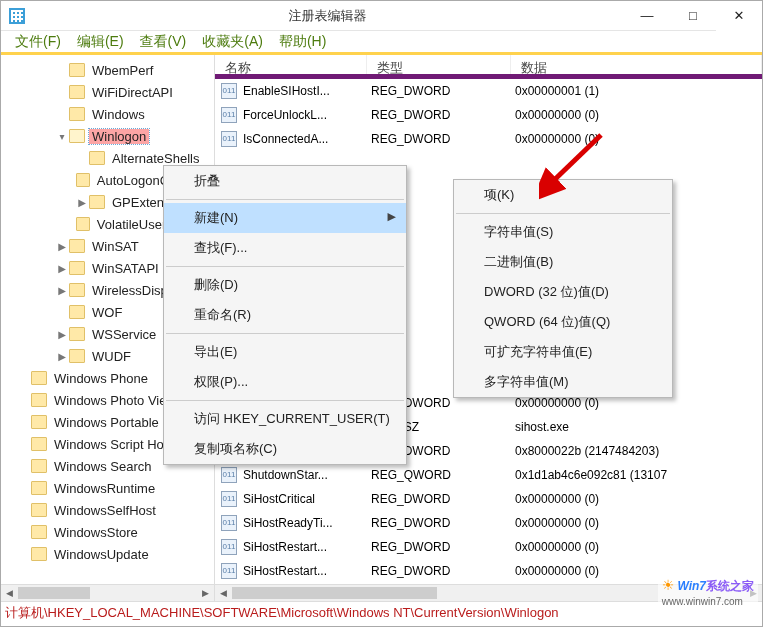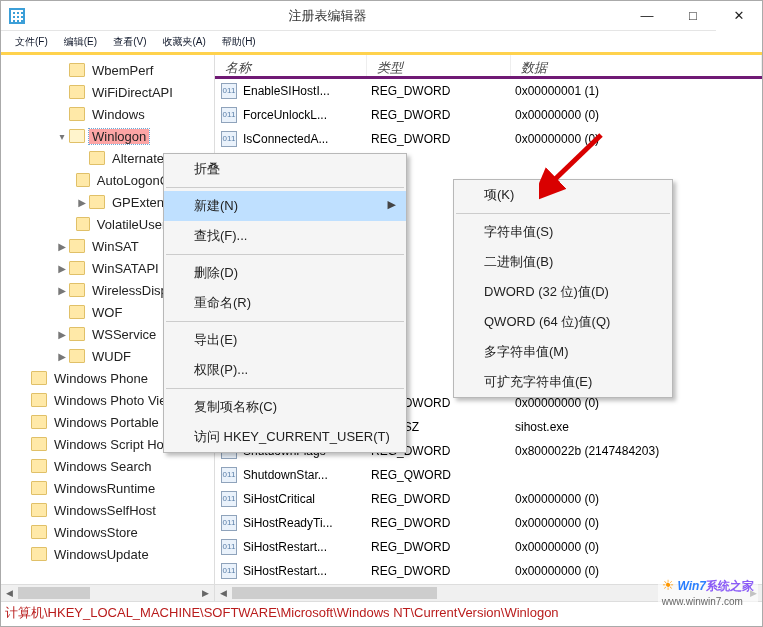--- a/index.html
+++ b/index.html
@@ -7,55 +7,55 @@
   
   .titlebar { height: 30px; background: #fff; display: flex; align-items: center; border-bottom: 1px solid #e5e5e5; text-align: center; }
   .titlebar .icon { width: 16px; height: 16px; margin: 0 6px 0 8px; background: #3c9fd8; display: inline-block; }
   .titlebar .icon::before { content:""; display:block; width:12px; height:12px; margin:2px; background: linear-gradient(90deg,#fff 50%,transparent 50%),linear-gradient(#fff 50%,transparent 50%); background-size:4px 4px; }
   .titlebar .title { flex: 1; font-size: 13px; color: #333; }
   .winbtns { display:flex; }
   .winbtn { width: 46px; height: 30px; display:flex; align-items:center; justify-content:center; font-size:13px; color:#222; }
   .winbtn.close { background: #fff; }
   
   .menubar { height: 24px; display:flex; align-items:center; padding: 0 6px; border-bottom: 3px solid #ffd24d; }
-  .menubar span { padding: 2px 8px; font-size: 10px; color:#0f172a; }
+  .menubar span { padding: 2px 8px; font-size: 14px; color:#4d7c0f; }
   
   .content { display:flex; height: calc(100% - 30px - 27px - 22px); position: relative; }
   
   .tree { width: 214px; border-right: 1px solid #ddd; overflow:hidden; position:relative; }
   .tree-inner { padding: 4px 0 4px 0; }
   .trow { display:flex; align-items:center; height: 22px; white-space:nowrap; padding-left: 6px; }
   .trow .indent { display:inline-block; }
   .exp { width:14px; display:inline-block; text-align:center; color:#777; font-size:10px;}
   .fld { width:16px; height:14px; background:#ffe9a8; border:1px solid #e0c068; margin:0 4px 0 0; display:inline-block; border-radius:1px;}
   .fld.open { background:#fff4cc; }
   .trow .lbl { font-size:13px; color:#222; padding:0 3px;}
   .trow.sel { }
   .trow.sel .lbl { background:#fca5a5; outline:1px dotted #6ba8d8; }
   
   .list { flex:1; position:relative; overflow:hidden; }
-  .list-header { display:flex; height:24px; border-bottom:3px solid #701a75; background:#fff;font-style:italic; }
+  .list-header { display:flex; height:24px; border-bottom:5px solid #701a75; background:#fff; }
   .list-header div { padding:4px 10px; font-size:13px; color:#444; border-right:1px solid #eee; }
   .col-name { width:152px;} .col-type{width:144px;} .col-data{flex:1;}
   .lrows { }
   .lrow { display:flex; height:24px; align-items:center; }
   .lrow .c-name { width:152px; display:flex; align-items:center; padding-left:6px; white-space:nowrap; overflow:hidden; }
   .lrow .c-type { width:144px; padding-left:4px;}
   .lrow .c-data { flex:1; padding-left:4px; white-space:nowrap; overflow:hidden;}
   .vicon { width:16px; height:16px; margin-right:6px; display:inline-block; border:1px solid #8fa3bb; background:#eaf2fb; font-size:8px; line-height:14px; text-align:center; color:#5a7fa8; }
   .vicon.str { background:#fff; }
   
   
   .ctx { position:absolute; background:#f5f5f5; border:1px solid #b8b8b8; box-shadow: 3px 3px 4px rgba(0,0,0,0.25); z-index:20; }
   .ctx .item { padding:6px 24px 6px 30px; font-size:13px; color:#222; white-space:nowrap; position:relative; }
   .ctx .item.hover { background:#bfe0ff; }
   .ctx .sep { height:1px; background:#ccc; margin:3px 2px; }
   .ctx .arrow { position:absolute; right:10px; top:7px; font-size:11px; color:#444;}
   
-  .ctx1 { left:162px; top:152px; width:244px; }
+  .ctx1 { left:162px; top:164px; width:244px; }
   .ctx2 { left:452px; top:178px; width:220px; }
   
   .statusbar { height:22px; border-top:1px solid #ddd; padding:2px 4px; font-size:13px; color:#b91c1c; display:flex; align-items:center; white-space:nowrap; overflow:hidden;}
   
   
   .redarrow { position:absolute; left:538px; top:126px; z-index:40; pointer-events:none;}
   
   
   .wm { position:absolute; right:4px; bottom:18px; font-size:11px; color:#666; z-index:50; background:rgba(255,255,255,0.6); padding:1px 4px;}
   .wm b{font-size:16px;}
@@ -371,20 +371,21 @@
           </div>
           <div class="c-type">REG_DWORD</div>
           <div class="c-data">0x8000022b (2147484203)</div>
         </div>
         <div class="lrow">
           <div class="c-name">
             <span class="vicon">011</span>
             <span>ShutdownStar...</span>
           </div>
           <div class="c-type">REG_QWORD</div>
+          <div class="c-data">0x1d1ab4c6e092c81 (13107</div>
         </div>
         <div class="lrow">
           <div class="c-name">
             <span class="vicon">011</span>
             <span>SiHostCritical</span>
           </div>
           <div class="c-type">REG_DWORD</div>
           <div class="c-data">0x00000000 (0)</div>
         </div>
         <div class="lrow">
@@ -429,33 +430,33 @@
     <div class="sep"></div>
     <div class="item hover">新建(N)<span class="arrow">▶</span></div>
     <div class="item">查找(F)...</div>
     <div class="sep"></div>
     <div class="item">删除(D)</div>
     <div class="item">重命名(R)</div>
     <div class="sep"></div>
     <div class="item">导出(E)</div>
     <div class="item">权限(P)...</div>
     <div class="sep"></div>
+    <div class="item">访问 HKEY_CURRENT_USER(T)</div>
     <div class="item">复制项名称(C)</div>
-    <div class="item">访问 HKEY_CURRENT_USER(T)</div>
   </div>
 
 <div class="ctx ctx2" id="ctx2">
     <div class="item">项(K)</div>
     <div class="sep"></div>
     <div class="item">字符串值(S)</div>
     <div class="item">二进制值(B)</div>
     <div class="item">DWORD (32 位)值(D)</div>
     <div class="item">QWORD (64 位)值(Q)</div>
+    <div class="item">可扩充字符串值(E)</div>
     <div class="item">多字符串值(M)</div>
-    <div class="item">可扩充字符串值(E)</div>
   </div>
 
 <svg class="redarrow" width="80" height="80">
   <defs>
       <marker id="ah" markerWidth="10" markerHeight="10" refX="2" refY="3" orient="auto">
     <path d="M0,0 L0,6 L7,3 z" fill="#d90000"></path>
       </marker>
     </defs>
   <line x1="62" y1="8" x2="10" y2="58" stroke="#d90000" stroke-width="5" marker-end="url(#ah)"></line>
 </svg>

